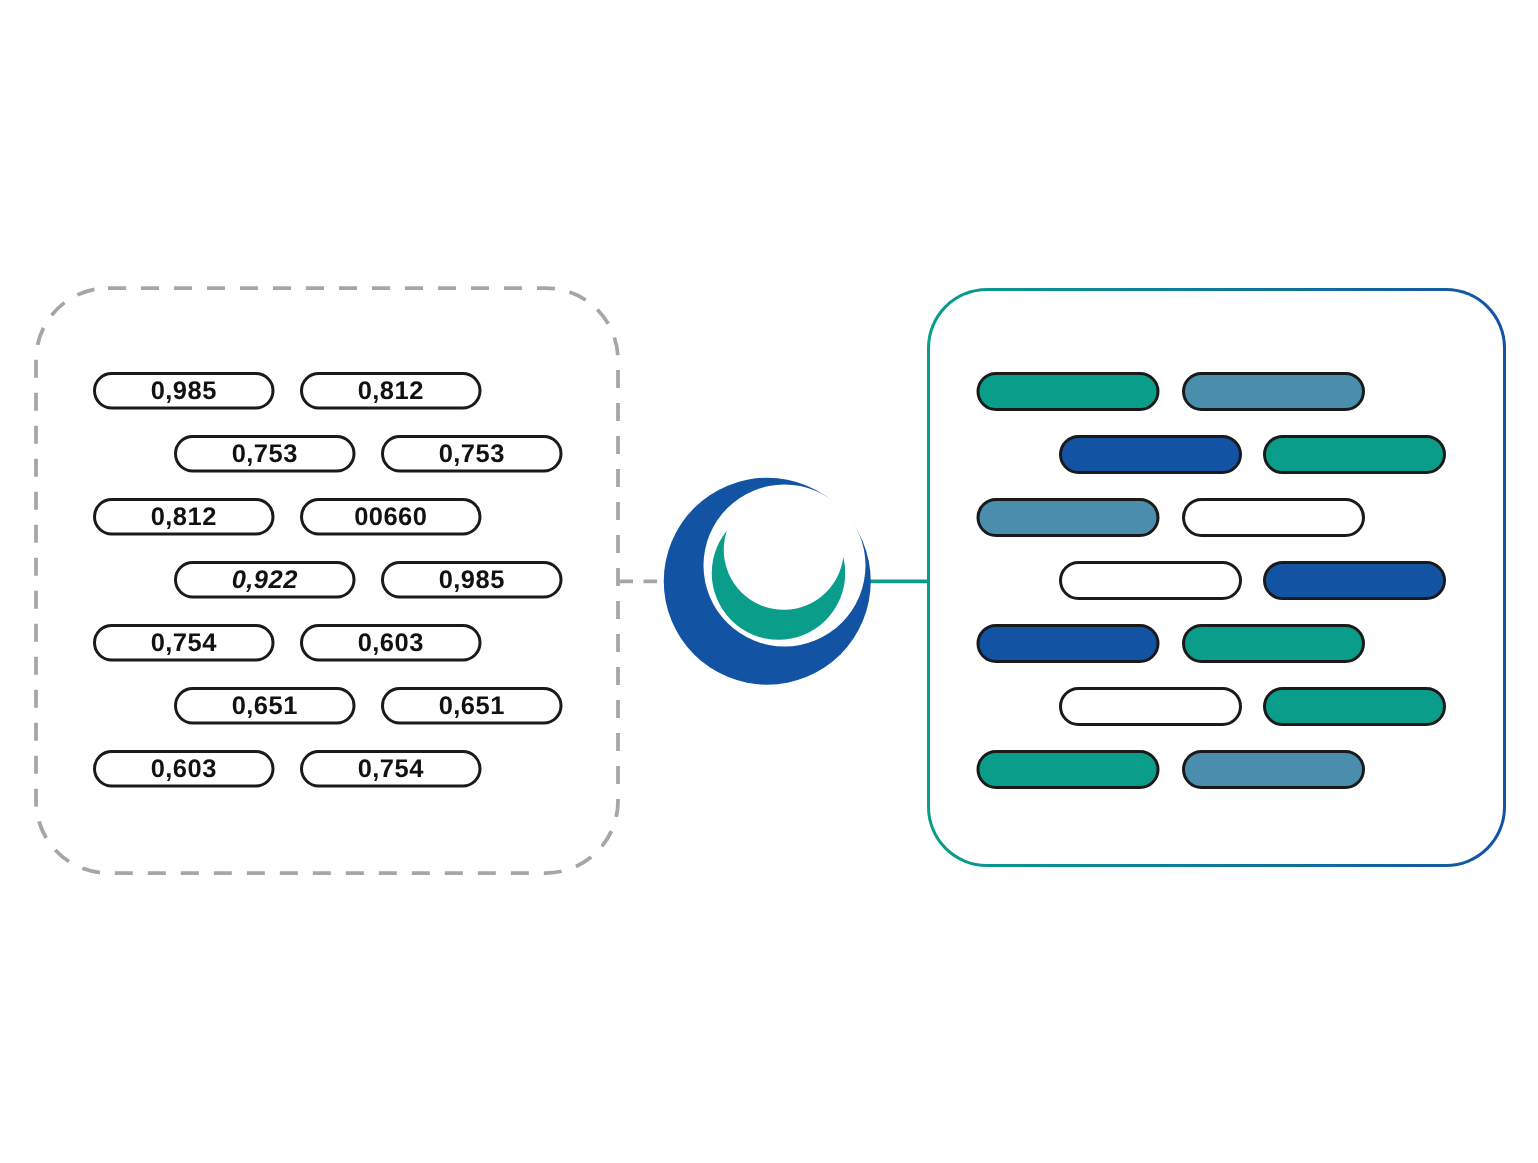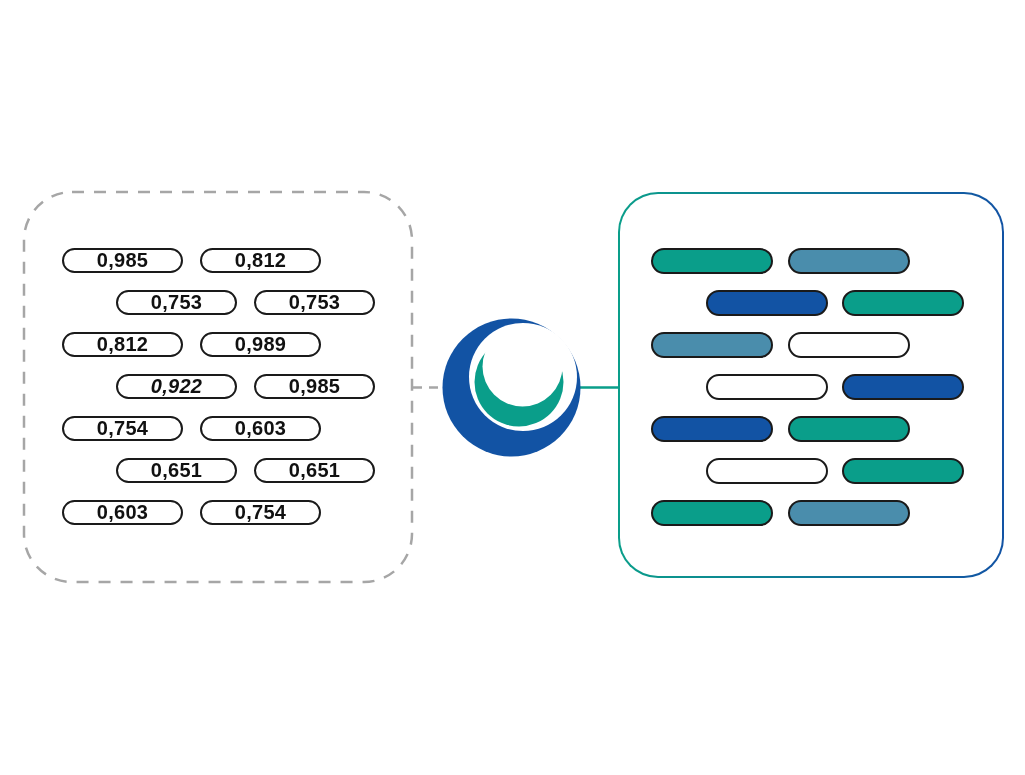--- a/index.html
+++ b/index.html
@@ -35,21 +35,21 @@
     height: 25px;
     width: 121px;
     border-radius: 13px;
     border: 2px solid #1a1a1a;
     background: #ffffff;
     display: flex;
     align-items: center;
     justify-content: center;
   }
   .pill.value {
-    font-size: 20px;
+    font-size: 17px;
     font-weight: bold;
     color: #111111;
     letter-spacing: 0.3px;
   }
   .pill.color { height: 26px; width: 122px; }
 </style>
 </head>
 <body>
 
 <div id="canvas">
@@ -72,21 +72,21 @@
 
   <div class="panel-gradient" style="background: linear-gradient(90deg, rgb(10, 158, 138), rgb(18, 83, 164));">
     <div class="panel-inner"></div>
   </div>
 
 <div class="pill value" style="left: 62px; top: 248px;">0,985</div>
     <div class="pill value" style="left: 200px; top: 248px;">0,812</div>
     <div class="pill value" style="left: 116px; top: 290px;">0,753</div>
     <div class="pill value" style="left: 254px; top: 290px;">0,753</div>
     <div class="pill value" style="left: 62px; top: 332px;">0,812</div>
-    <div class="pill value" style="left: 200px; top: 332px;">0,989</div>
+    <div class="pill value" style="left: 200px; top: 332px;">00660</div>
     <div class="pill value" style="left: 116px; top: 374px; font-style: italic;">0,922</div>
     <div class="pill value" style="left: 254px; top: 374px;">0,985</div>
     <div class="pill value" style="left: 62px; top: 416px;">0,754</div>
     <div class="pill value" style="left: 200px; top: 416px;">0,603</div>
     <div class="pill value" style="left: 116px; top: 458px;">0,651</div>
     <div class="pill value" style="left: 254px; top: 458px;">0,651</div>
     <div class="pill value" style="left: 62px; top: 500px;">0,603</div>
     <div class="pill value" style="left: 200px; top: 500px;">0,754</div>
     <div class="pill color" style="left: 651px; top: 248px; background: rgb(10, 158, 138); border-color: rgb(26, 26, 26);"></div>
     <div class="pill color" style="left: 788px; top: 248px; background: rgb(74, 141, 172); border-color: rgb(26, 26, 26);"></div>

